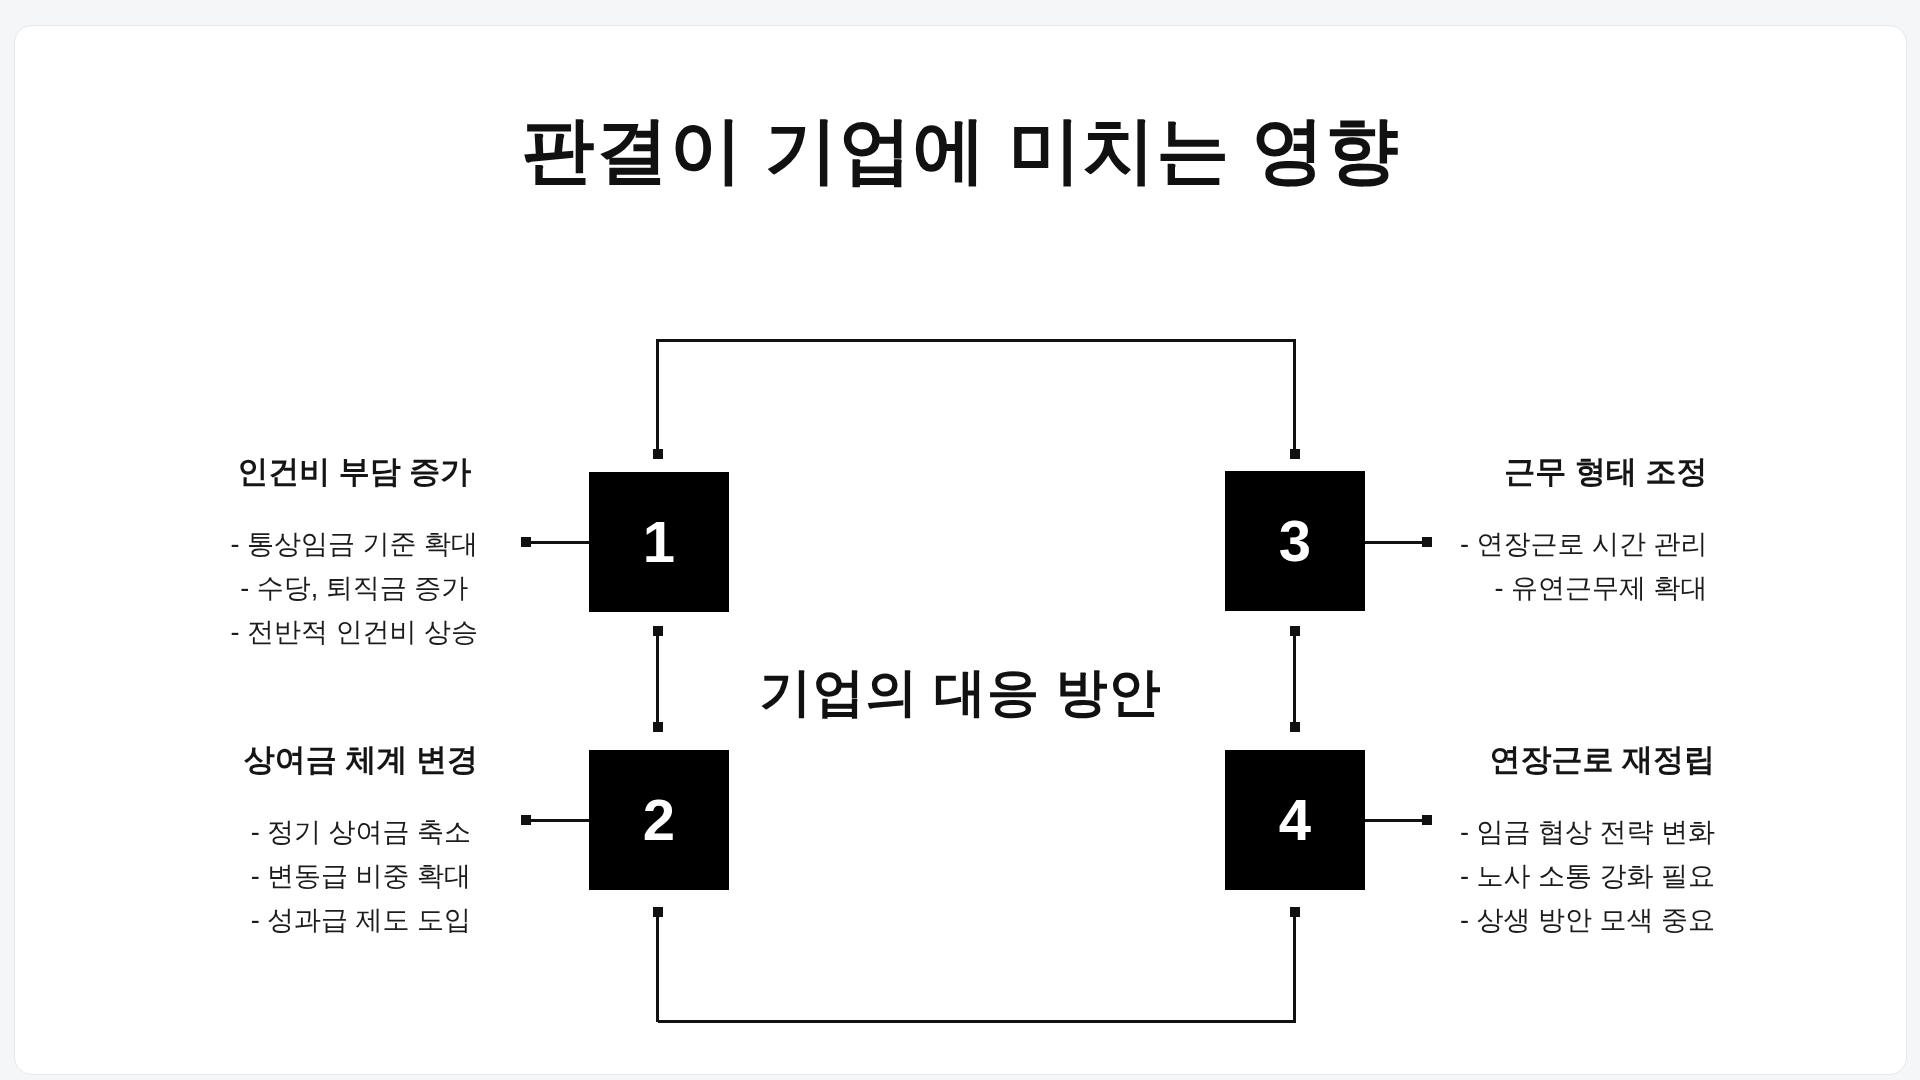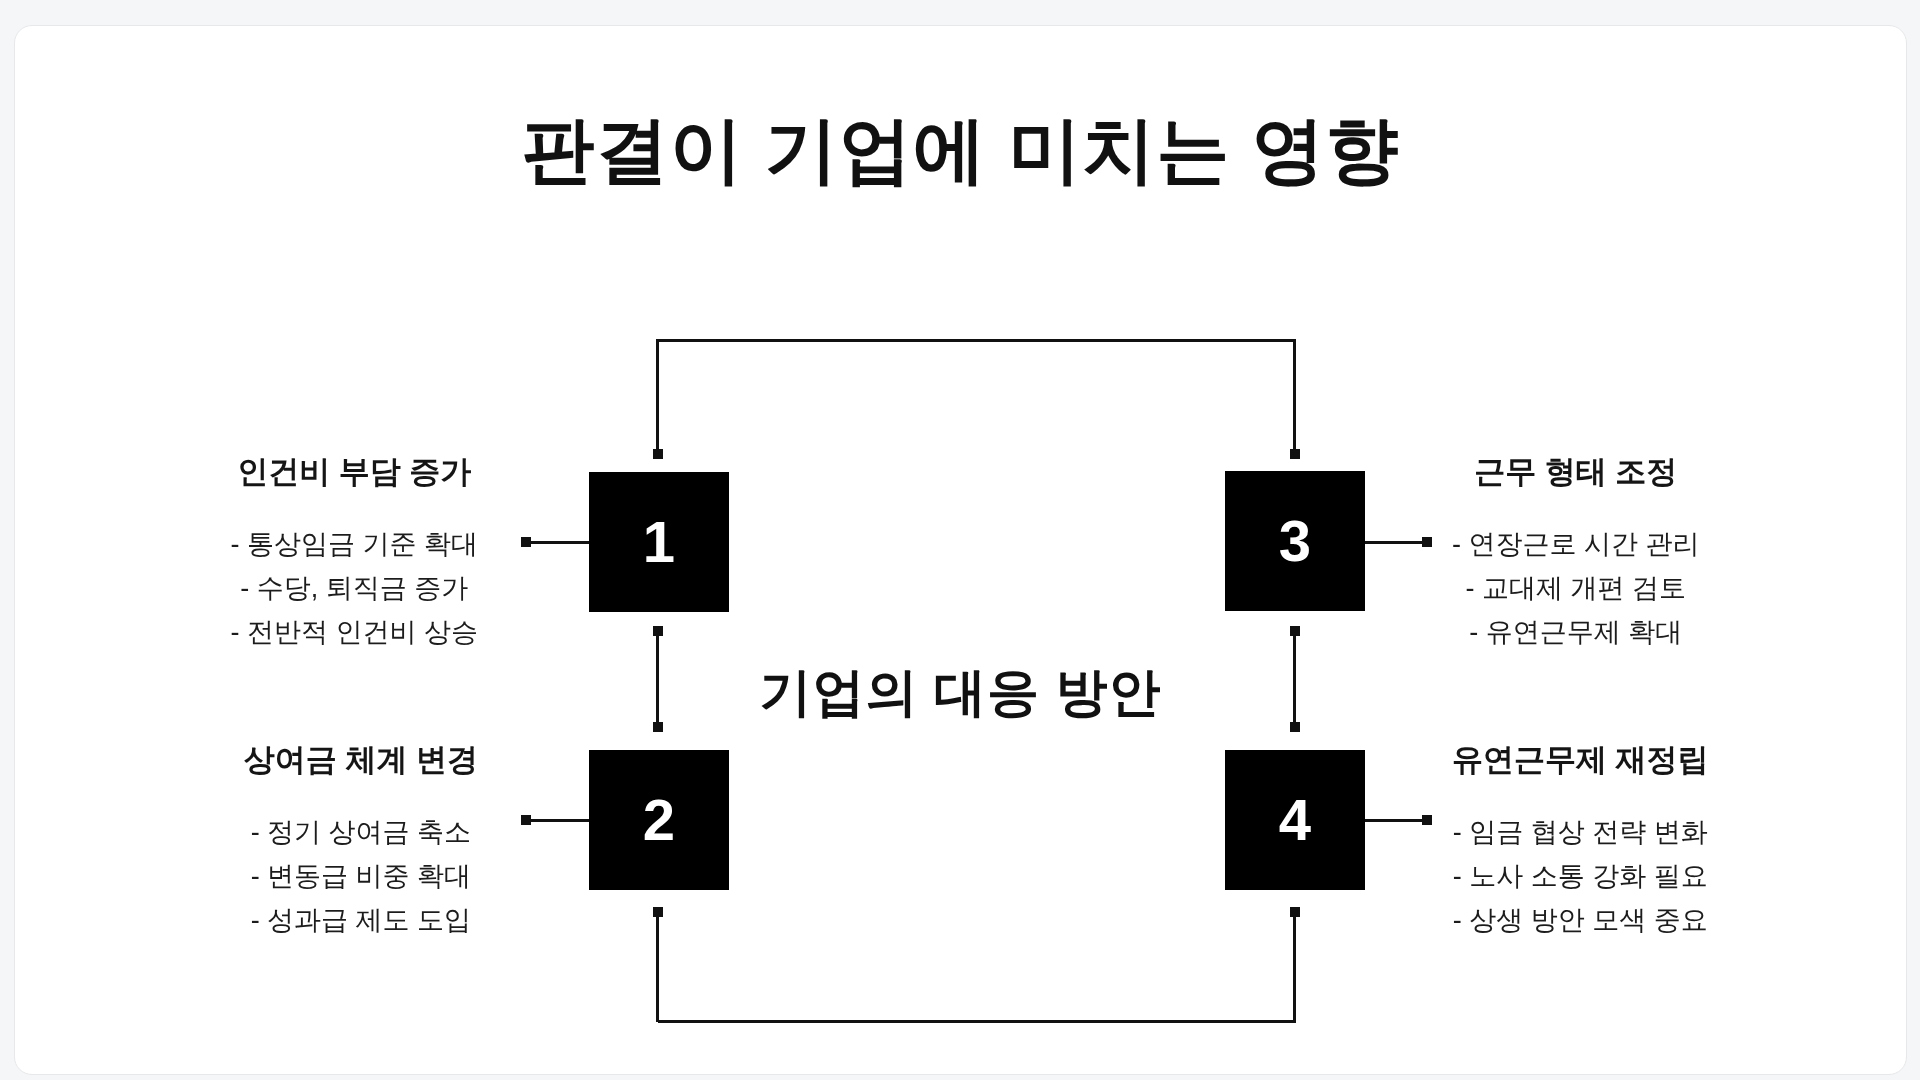--- a/index.html
+++ b/index.html
@@ -45,21 +45,21 @@
   #box3{left:1210px;top:445px;}
   #box4{left:1210px;top:724px;}
   
   .h-line,.v-line{position:absolute;background:var(--line);}
   .h-line{height:3px;}
   .v-line{width:3px;}
   .cap{position:absolute;width:10px;height:10px;background:var(--line);}
   
   .item-group{position:absolute;color:var(--text);}
   .item-group.left{text-align:center;}
-  .item-group.right{text-align:center;}
+  .item-group.right{text-align:right;margin-left:8px;}
   .item-label{
     font-size:31px;font-weight:700;line-height:40px;
     margin-bottom:30px;color:#151515;
   }
   .item-bullet{
     font-size:27px;font-weight:400;line-height:44px;color:#1c1c1c;
   }
   #group1{top:426px;right:1428px;}
   #group2{top:714px;right:1428px;}
   #group3{top:426px;left:1437px;}
@@ -129,26 +129,25 @@
     <div class="item-group left" id="group2">
       <div class="item-label">상여금 체계 변경</div>
       <div class="item-bullet">- 정기 상여금 축소</div>
       <div class="item-bullet">- 변동급 비중 확대</div>
       <div class="item-bullet">- 성과급 제도 도입</div>
     </div>
 
     <div class="item-group right" id="group3">
       <div class="item-label">근무 형태 조정</div>
       <div class="item-bullet">- 연장근로 시간 관리</div>
-      <div class="item-bullet">- 교대제 개편 검토</div>
       <div class="item-bullet">- 유연근무제 확대</div>
     </div>
 
     <div class="item-group right" id="group4">
-      <div class="item-label">유연근무제 재정립</div>
+      <div class="item-label">연장근로 재정립</div>
       <div class="item-bullet">- 임금 협상 전략 변화</div>
       <div class="item-bullet">- 노사 소통 강화 필요</div>
       <div class="item-bullet">- 상생 방안 모색 중요</div>
     </div>
 
     <div class="center-label">기업의 대응 방안</div>
 
   </div>
 </div>
 

